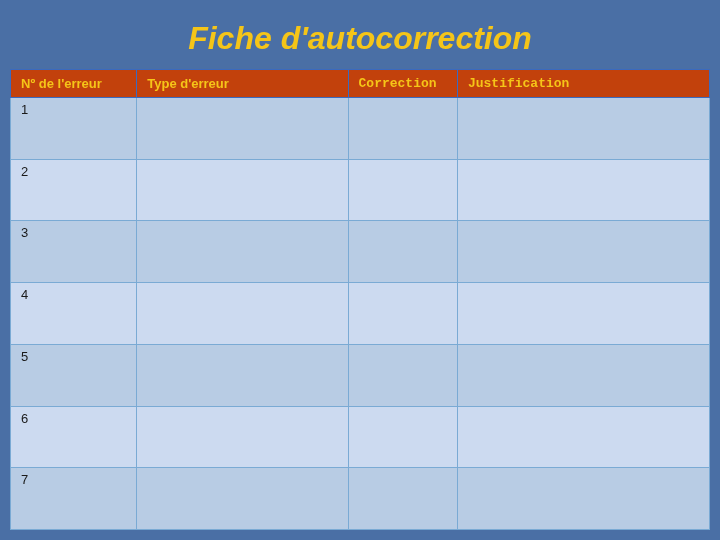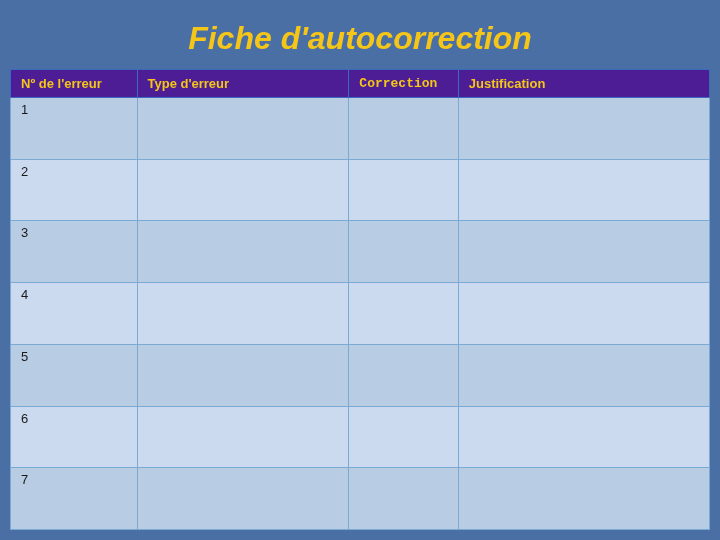--- a/index.html
+++ b/index.html
@@ -41,21 +41,21 @@
       flex: 1;
     }
 
     table {
       width: 100%;
       border-collapse: collapse;
       height: 100%;
     }
 
     thead tr {
-      background-color: #4c1d95;
+      background-color: #c2410c;
       padding-left: 47px;
     }
 
     thead th {
       color: #f5c518;
       font-size: 13px;
       font-weight: bold;
       text-align: left;
       padding: 6px 10px;
       border: 1px solid #3a6abf;
@@ -86,20 +86,21 @@
       width: 220px;
     }
 
     .col-correction {
       width: 110px;
       font-family: Liberation Mono, monospace;
     }
 
     .col-justification {
       width: 260px;
+      font-family: Liberation Mono, monospace;
     }
   </style>
 </head>
 <body>
 
 <div class="page-container">
   <div class="title">Fiche d'autocorrection</div>
 
   <div class="table-wrapper">
     <table>

